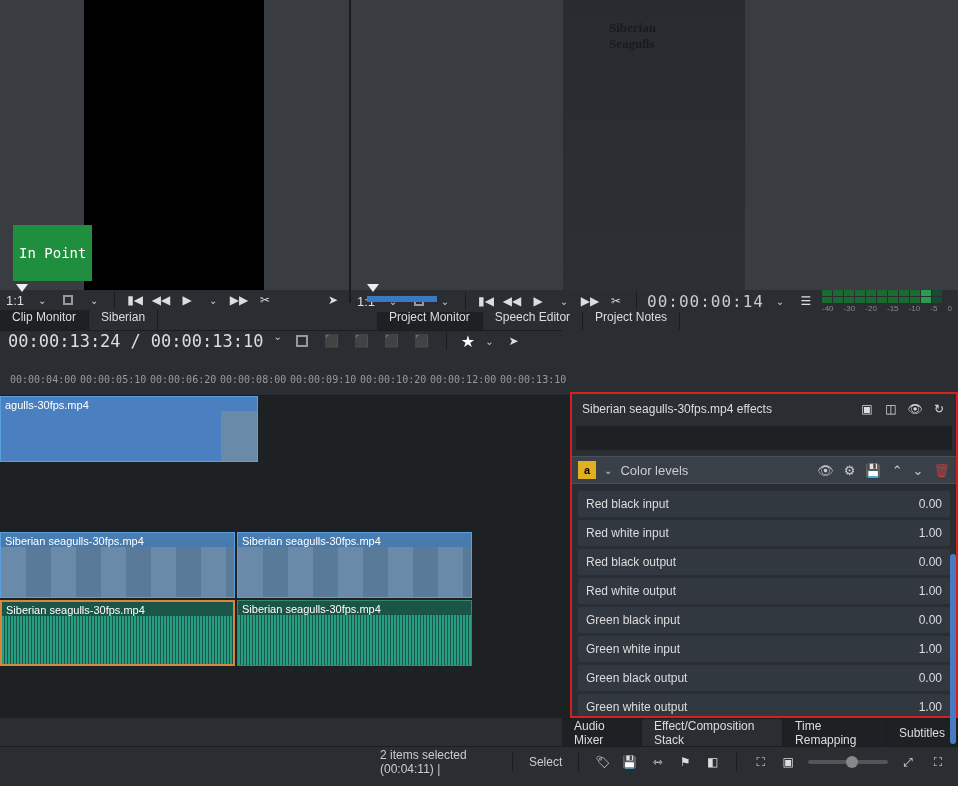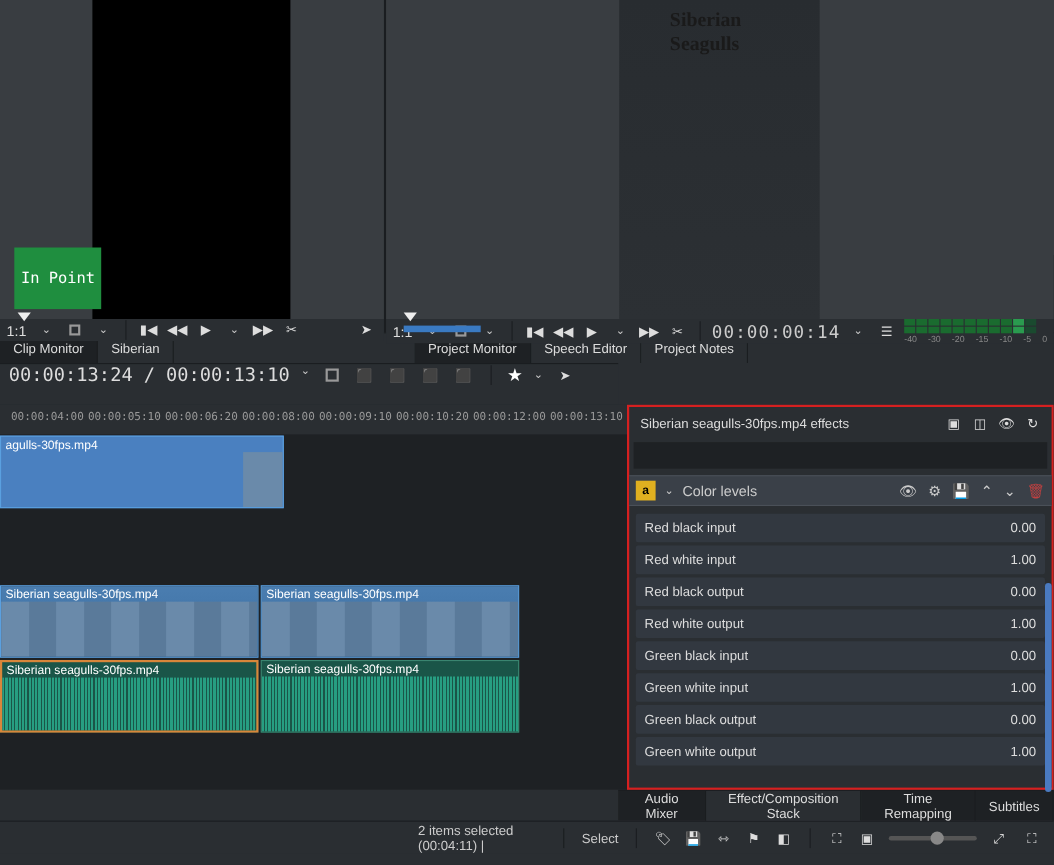--- a/index.html
+++ b/index.html
@@ -7,41 +7,41 @@
 
 
 .monitors { display: flex; height: 302px; }
 .monitor { flex: 1; display: flex; flex-direction: column; background: #2a2e32; position: relative; }
 .monitor-left { border-right: 2px solid #1a1d20; }
 .viewport { flex: 1; background: #393d41; display: flex; justify-content: center; align-items: flex-start; position: relative; }
 .viewport-inner { background: #000; width: 180px; height: 290px; position: relative; }
 .viewport-inner.right { width: 182px; height: 290px; background: #2e3236; position: relative; }
 .viewport-inner.right .vid-content { position: absolute; inset: 0; background: linear-gradient(#282c30, #2c3034); }
 .in-point { position: absolute; left: 13px; bottom: 9px; background: #1f8e3f; color: #fff; font-family: monospace; padding: 20px 6px; font-size: 14px; }
-.vid-title { position: absolute; top: 8px; left: 50%; transform: translateX(-50%); color: #1a1a1a; font-family: serif; font-size: 18px; font-weight: 600; }
+.vid-title { position: absolute; top: 20px; left: 50%; transform: translateX(-50%); color: #1a1a1a; font-family: serif; font-size: 13px; font-weight: 600; }
 
 .scrubber-row { height: 16px; background: #2a2e32; position: relative; }
 .playhead-caret { position: absolute; left: 16px; top: -6px; width: 0; height: 0; border-left: 6px solid transparent; border-right: 6px solid transparent; border-top: 8px solid #eee; }
 .scrubber-bar { position: absolute; left: 16px; top: 6px; width: 70px; height: 6px; background: #3a7ac2; }
 
 .transport { height: 32px; background: #2a2e32; display: flex; align-items: center; gap: 6px; padding: 0 6px; }
 .tbtn { width: 20px; height: 20px; display: inline-flex; align-items: center; justify-content: center; color: #ddd; font-size: 12px; }
 .zoom-lbl { font-family: sans-serif; font-size: 13px; color: #ddd; margin-right: 2px; }
 .chev { font-size: 10px; color: #ccc; }
 .divider { width: 1px; height: 18px; background: #1a1d20; margin: 0 4px; }
 .timecode { font-family: monospace; font-size: 16px; color: #ccc; letter-spacing: 1px; }
 .audio-meter { width: 130px; height: 22px; display: flex; flex-direction: column; gap: 1px; margin-left: auto; }
 .meter-bars { display: flex; gap: 1px; }
 .meter-bars div { width: 10px; height: 6px; background: #1a6b2f; }
 .meter-labels { display: flex; justify-content: space-between; font-size: 8px; color: #888; }
 .arrow-right { margin-left: auto; }
 
 
 .tab-row { height: 28px; background: #2a2e32; border-top: 1px solid #1a1d20; display: flex; align-items: stretch; }
-.tab { padding: 0 12px; display: flex; align-items: center; color: #ddd; font-size: 12px; border-right: 1px solid #1a1d20; text-align: center; }
+.tab { padding: 0 12px; display: flex; align-items: center; color: #ddd; font-size: 12px; border-right: 1px solid #1a1d20; }
 .tab.inactive { background: #1e2124; }
 .tab.active { background: #2a2e32; }
 
 
 .tl-header { height: 38px; background: #2a2e32; display: flex; align-items: flex-start; padding: 0 8px; gap: 10px; border-top: 1px solid #1a1d20; }
 .tl-time { font-family: monospace; font-size: 17px; color: #ddd; }
 .tl-icons { display: flex; gap: 10px; align-items: center; }
 .ic-sq { border: 2px solid #999; width: 12px; height: 12px; display:inline-block; }
 .ic-star { color: #fff; font-size: 16px; }
 
@@ -56,21 +56,21 @@
 .clip.vid2a { top: 136px; left: 0; width: 235px; }
 .clip.vid2b { top: 136px; left: 237px; width: 235px; }
 .clip.aud1 { top: 204px; left: 0; width: 235px; background: #1a5548; border-color: #3a8570; }
 .clip.aud2 { top: 204px; left: 237px; width: 235px; background: #1a5548; border-color: #3a8570; }
 .clip.aud1.sel { border: 2px solid #d8863a; }
 .clip .thumb { position: absolute; right: 0; top: 14px; bottom: 0; width: 36px; background: #6a8aaa; }
 .clip.vid2a .bg, .clip.vid2b .bg { position: absolute; inset: 14px 0 0 0; background: linear-gradient(90deg, #6a8aaa 50%, #5a7a9a 50%); background-size: 50px 100%; }
 .clip.aud1 .wave, .clip.aud2 .wave { position: absolute; inset: 14px 0 0 0; background: repeating-linear-gradient(90deg, #2ab090 0 2px, #1a5548 2px 3px); opacity: 0.8; }
 
 
-.effects { width: 388px; border: 2px solid #d62020; background: #2a2e32; display: flex; flex-direction: column; }
+.effects { width: 388px; border: 2px solid #d62020; background: #2a2e32; display: flex; flex-direction: column; margin-top: 24px; }
 .fx-header { height: 30px; display: flex; align-items: center; padding: 0 10px; gap: 8px; font-size: 12px; color: #ddd; }
 .fx-header .ics { margin-left: auto; display: flex; gap: 10px; }
 .fx-header .ics span { width: 14px; height: 14px; display: inline-flex; align-items: center; justify-content: center; }
 .fx-search { height: 24px; background: #1e2124; margin: 2px 4px 6px; }
 .fx-group { background: #3a4048; height: 28px; display: flex; align-items: center; padding: 0 6px; gap: 8px; border-top: 1px solid #4a5058; border-bottom: 1px solid #4a5058; }
 .fx-a { width: 18px; height: 18px; background: #e0b020; color: #000; display: flex; align-items: center; justify-content: center; font-size: 11px; font-weight: bold; }
 .fx-group .ics { margin-left: auto; display: flex; gap: 10px; align-items: center; }
 .fx-params { flex: 1; overflow: auto; padding: 4px 6px; }
 .fx-row { height: 26px; display: flex; align-items: center; background: #323840; margin: 3px 0; padding: 0 8px; border-radius: 2px; position: relative; }
 .fx-row .lbl { font-size: 12px; color: #ddd; }

